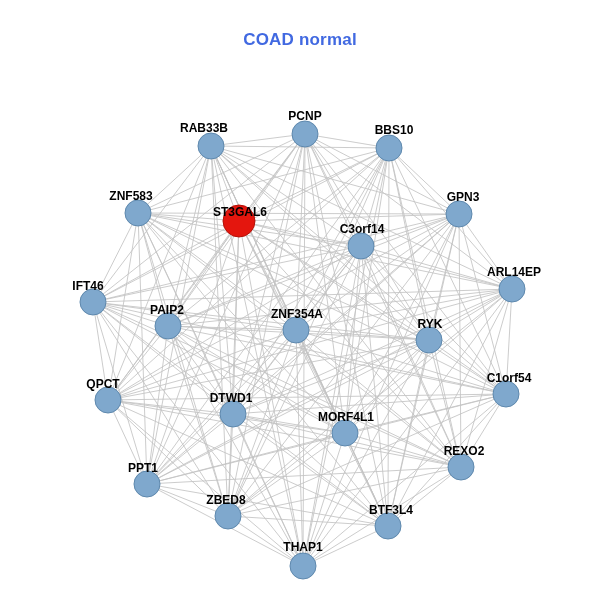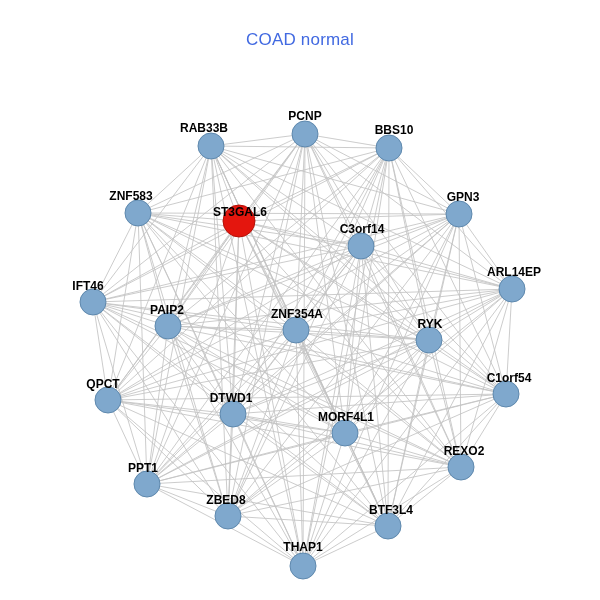--- a/index.html
+++ b/index.html
@@ -15,21 +15,21 @@
     font-family: "Liberation Sans", sans-serif;
     overflow: hidden;
   }
   .chart-title {
     position: absolute;
     top: 30px;
     left: 0;
     right: 0;
     text-align: center;
     font-size: 17px;
-    font-weight: normal;
+    font-weight: bold;
     letter-spacing: 0.2px;
   }
   svg.network {
     position: absolute;
     top: 0;
     left: 0;
   }
   .node-label {
     font-family: "Liberation Sans", sans-serif;
     font-size: 12px;

